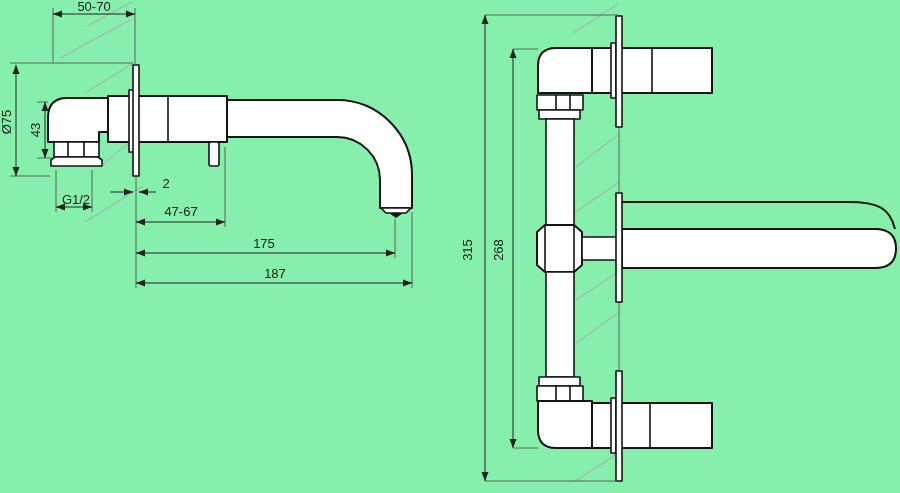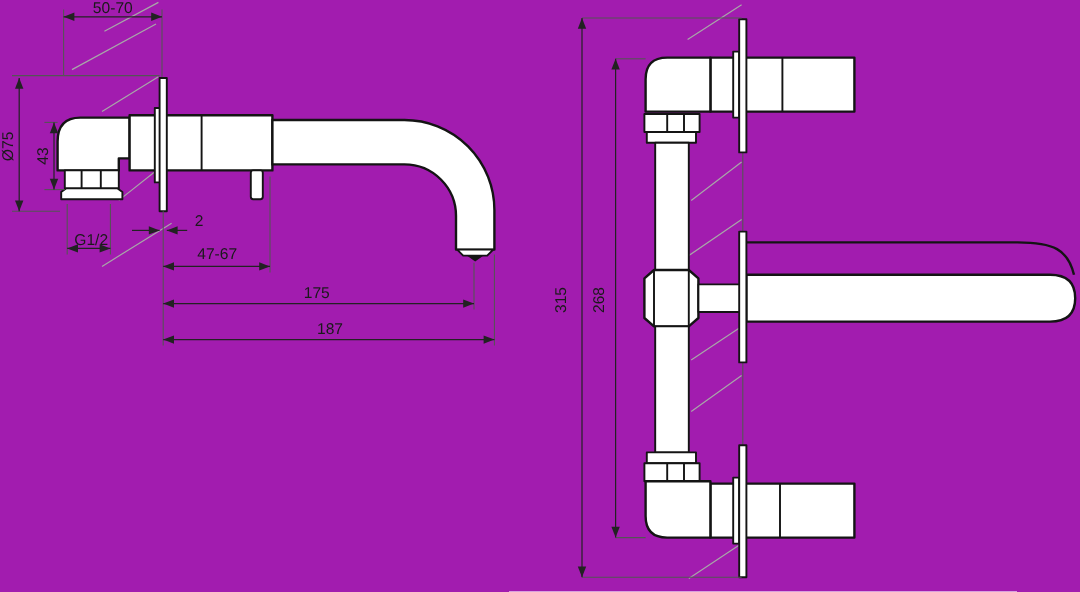--- a/index.html
+++ b/index.html
@@ -1,16 +1,16 @@
 <!DOCTYPE html>
 <html><head>
 <meta charset="utf-8">
 <style>
   html,body { margin:0; padding:0; background:#ffffff; }
-  .stage { width:900px; height:493px; background:#a21caf; position:relative; overflow:hidden; }
+  .stage { width:900px; height:493px; background:#86efac; position:relative; overflow:hidden; }
   svg { display:block; }
   .part   { fill:#ffffff; stroke:#141414; stroke-width:2; stroke-linejoin:round; }
   .partthin { fill:#ffffff; stroke:#141414; stroke-width:1.6; stroke-linejoin:round; }
   .edge   { fill:none; stroke:#141414; stroke-width:1.6; }
   .edge2  { fill:none; stroke:#141414; stroke-width:2; }
   .dim    { fill:none; stroke:#222222; stroke-width:1; }
   .ext    { fill:none; stroke:#555555; stroke-width:0.9; }
   .hatch  { fill:none; stroke:#a8a8a8; stroke-width:1; }
   .solid  { fill:#141414; stroke:none; }
   text { font-family:"Liberation Sans", sans-serif; font-size:13px; fill:#1a1a1a; }

